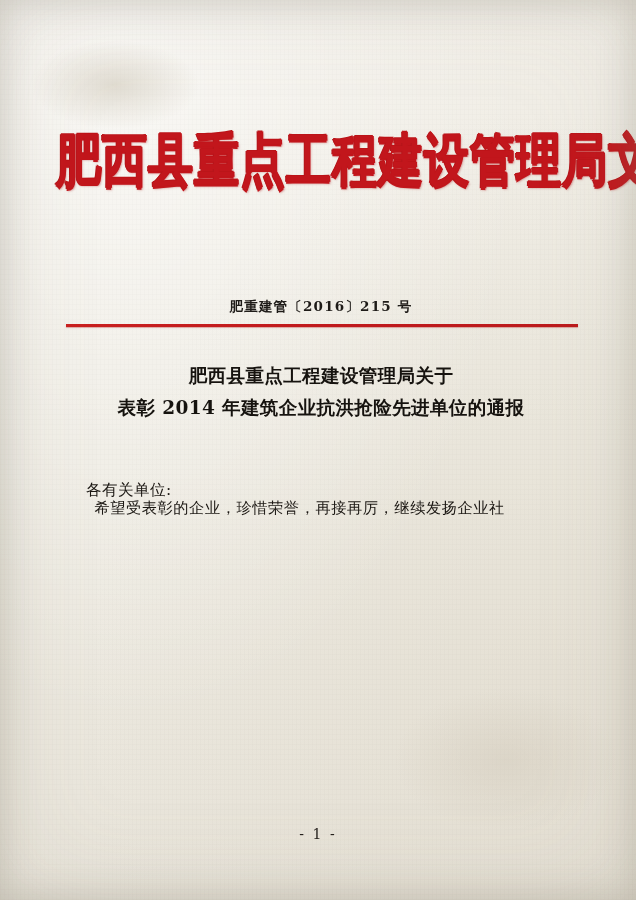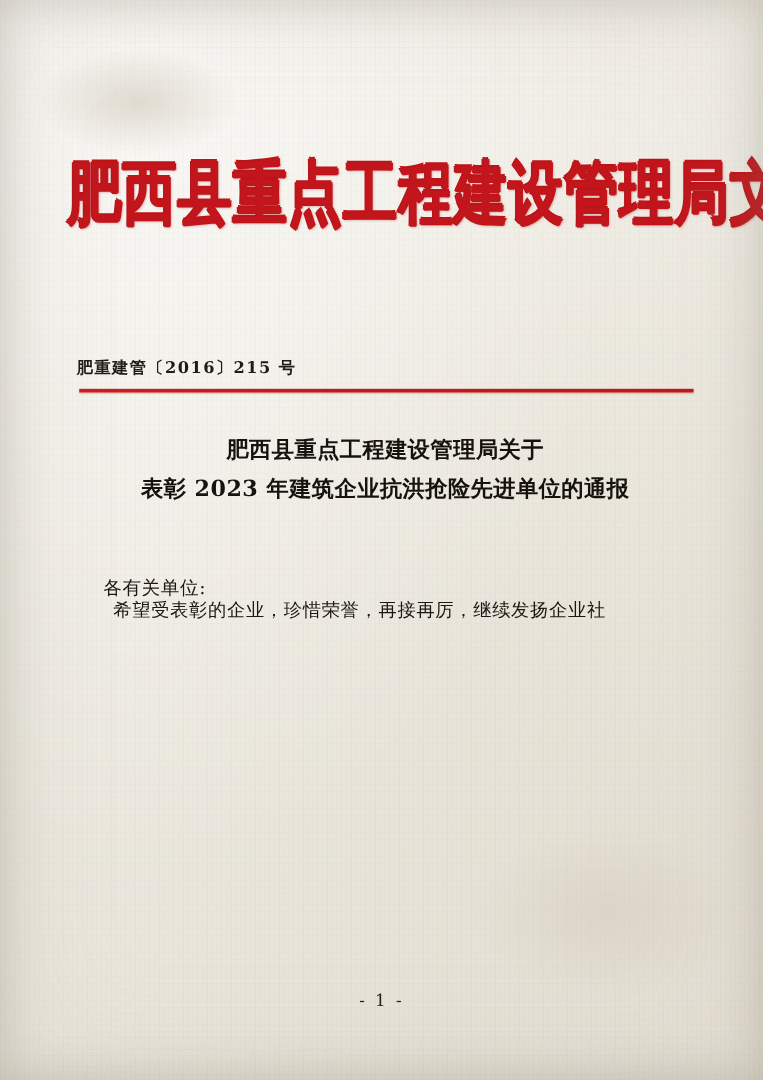--- a/index.html
+++ b/index.html
@@ -67,20 +67,21 @@
       0 -1px 0 #bb1519,
       1px 1px 2px rgba(170,20,24,0.55);
     transform: scaleY(1.28);
     transform-origin: center top;
   }
   .doc-number {
     position: absolute;
     top: 298px;
     left: 0;
     right: 0;
+    text-align: center;
     color: #1e1b18;
     font-family: "DejaVu Serif", "Liberation Serif", serif;
     font-size: 13.5px;
     font-weight: bold;
     letter-spacing: 1.2px;
   }
   .red-rule {
     position: absolute;
     top: 324px;
     left: 2px;
@@ -172,21 +173,21 @@
   <div class="content">
 
     <div class="masthead">肥西县重点工程建设管理局文件</div>
 
     <div class="doc-number">肥重建管〔2016〕215 号</div>
 
     <div class="red-rule"></div>
 
     <div class="title-block">
       <span class="title-line">肥西县重点工程建设管理局关于</span>
-      <span class="title-line">表彰 2023 年建筑企业抗洪抢险先进单位的通报</span>
+      <span class="title-line">表彰 2014 年建筑企业抗洪抢险先进单位的通报</span>
     </div>
 
     <div class="salutation">各有关单位:</div>
 
     <div class="body-text">
       <p>希望受表彰的企业，珍惜荣誉，再接再厉，继续发扬企业社</p>
     </div>
 
   </div>
 

